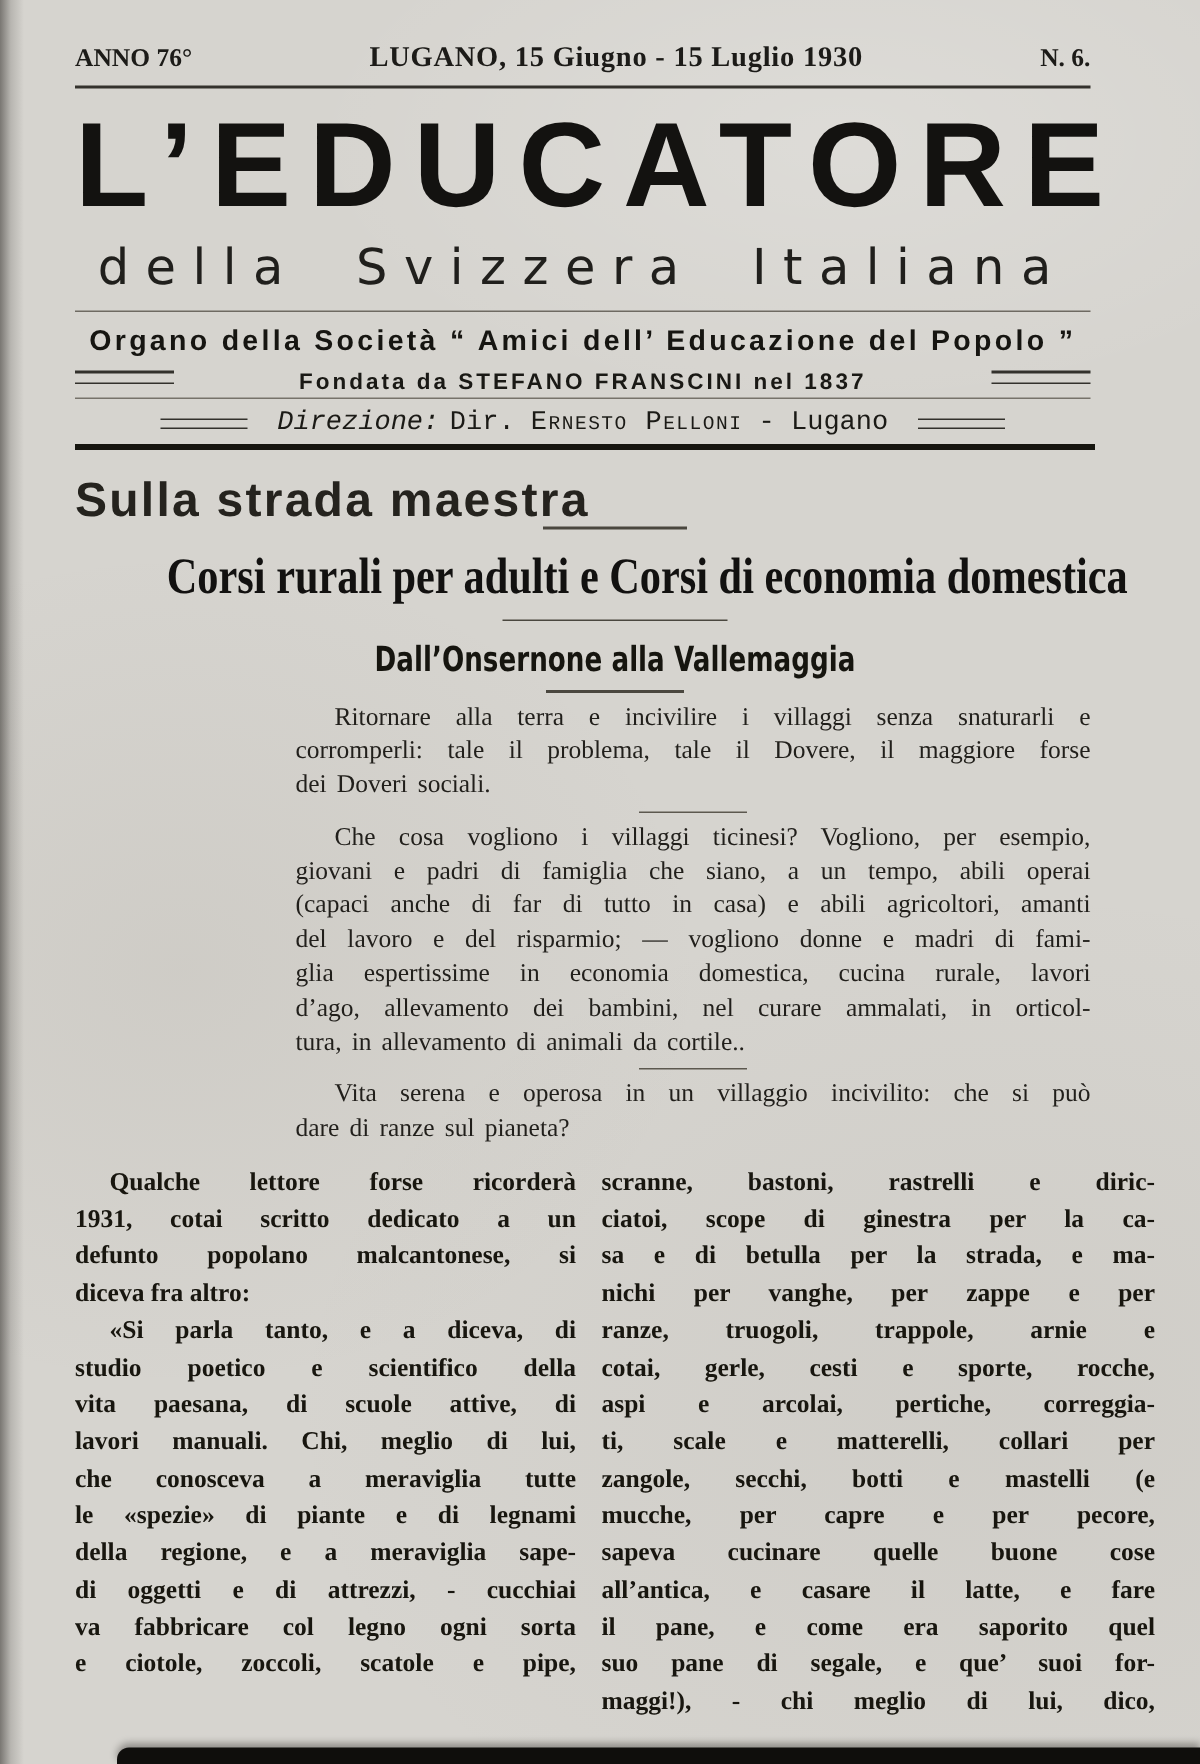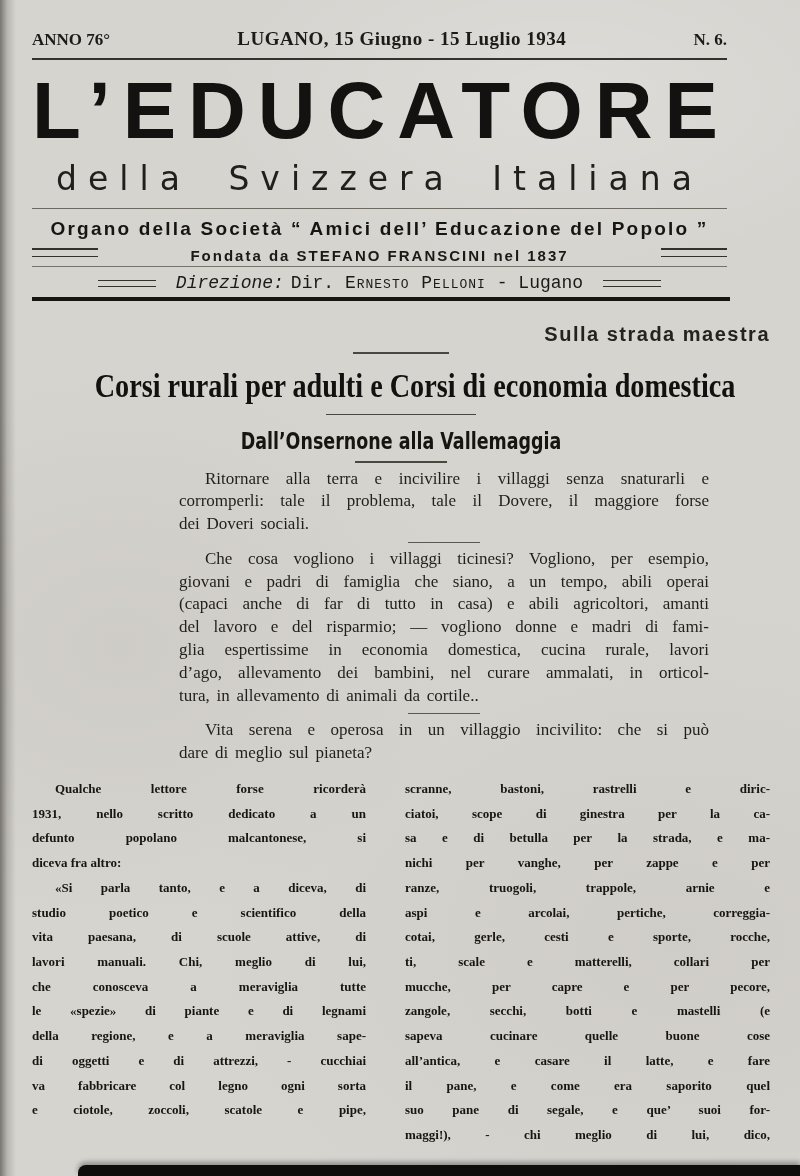--- a/index.html
+++ b/index.html
@@ -21,21 +21,21 @@
     background:linear-gradient(to right, rgba(45,42,38,0.55), rgba(45,42,38,0.18) 45%, rgba(45,42,38,0));
     z-index:3;
   }
   .scan-edge-bottom{
     position:absolute;left:78px;right:0;bottom:0;height:11px;
     background:#0f0e0c;
     border-top-left-radius:8px;
     box-shadow:0 -3px 5px rgba(20,18,15,0.35);
     z-index:3;
   }
-  .content{position:relative;padding:30px 30px 0 32px;z-index:1;}
+  .content{position:relative;padding:30px 30px 0 50px;z-index:1;}
 
   
   .topline{
     display:flex;justify-content:space-between;align-items:baseline;
     margin-right:43px;
     font-weight:bold;font-size:17px;line-height:18px;
     font-family:"Liberation Serif", serif;
   }
   .topline-date{font-size:19px;letter-spacing:0.5px;}
   .rule{background:#2e2c28;border:0;}
@@ -96,23 +96,23 @@
     font-family:Liberation Mono, monospace;
     font-size:18px;line-height:20px;color:#1b1a16;
     white-space:nowrap;
   }
   .direzione .lbl{font-style:italic;margin-right:7px;}
   .direzione .sc{font-variant:small-caps;letter-spacing:1px;}
 
   
   .kicker{
     margin:20px 0 0 0;
-    text-align:right;
+    text-align:left;
     font-family:"Liberation Sans", sans-serif;
-    font-weight:700;font-size:20px;line-height:26px;
+    font-weight:700;font-size:32px;line-height:26px;
     letter-spacing:1.5px;color:#25231e;
   }
   .mini-rule{width:96px;height:1.5px;background:#4a473f;margin:5px auto 0;}
   .mini-rule.wide{width:150px;margin-top:10px;}
   .mini-rule.sub{width:92px;margin-top:7px;}
   .headline{
     margin:14px 0 0 0;
     text-align:center;
     font-family:"Liberation Serif", serif;
     font-weight:bold;font-size:34px;line-height:36px;
@@ -141,43 +141,43 @@
   }
   .idiv{width:72px;height:1px;background:#5c584f;margin:6px auto 5px;}
 
   
   .jline{text-align:justify;text-align-last:justify;white-space:nowrap;}
   .jline.last{text-align-last:left;}
   .jline.indent{text-indent:26px;}
 
   
   .cols{
-    display:flex;gap:39px;
+    display:flex;gap:17px;
     margin-top:12px;
     font-family:"Liberation Serif", serif;
     font-weight:bold;
-    font-size:13px;line-height:24.7px;
+    font-size:17px;line-height:24.7px;
     color:#18160f;
   }
   .col.left{width:334px;flex:0 0 334px;}
   .col.right{flex:1;}
   .col .jline.indent{text-indent:23px;}
 </style>
 </head>
 <body>
 
 <div class="page">
   <div class="scan-edge-left"></div>
   <div class="scan-edge-bottom"></div>
 
   <div class="content">
 
     <div class="topline">
       <span>ANNO 76°</span>
-      <span class="topline-date">LUGANO, 15 Giugno - 15 Luglio 1934</span>
+      <span class="topline-date">LUGANO, 15 Giugno - 15 Luglio 1930</span>
       <span>N. 6.</span>
     </div>
     <div class="rule thin"></div>
 
     <h1 class="title">L’EDUCATORE</h1>
     <div class="subtitle">della Svizzera Italiana</div>
     <div class="rule hair"></div>
 
     <div class="organ">Organo della Società “ Amici dell’ Educazione del Popolo ”</div>
 
@@ -221,30 +221,30 @@
             <div class="jline">del lavoro e del risparmio; — vogliono donne e madri di fami-</div>
             <div class="jline">glia espertissime in economia domestica, cucina rurale, lavori</div>
             <div class="jline">d’ago, allevamento dei bambini, nel curare ammalati, in orticol-</div>
             <div class="jline last">tura, in allevamento di animali da cortile..</div>
           </div>
         </div>
       <div class="idiv"></div>
       <div class="ipara">
           <div class="para">
             <div class="jline indent">Vita serena e operosa in un villaggio incivilito: che si può</div>
-            <div class="jline last">dare di meglio sul pianeta?</div>
+            <div class="jline last">dare di ranze sul pianeta?</div>
           </div>
         </div>
     </div>
 
     <div class="cols">
       <div class="col left">
           <div class="para">
             <div class="jline indent">Qualche lettore forse ricorderà</div>
-            <div class="jline">1931, nello scritto dedicato a un</div>
+            <div class="jline">1931, cotai scritto dedicato a un</div>
             <div class="jline">defunto popolano malcantonese, si</div>
             <div class="jline last">diceva fra altro:</div>
           </div>
           <div class="para">
             <div class="jline indent">«Si parla tanto, e a diceva, di</div>
             <div class="jline">studio poetico e scientifico della</div>
             <div class="jline">vita paesana, di scuole attive, di</div>
             <div class="jline">lavori manuali. Chi, meglio di lui,</div>
             <div class="jline">che conosceva a meraviglia tutte</div>
             <div class="jline">le «spezie» di piante e di legnami</div>
@@ -254,25 +254,25 @@
             <div class="jline">e ciotole, zoccoli, scatole e pipe,</div>
           </div>
         </div>
       <div class="col right">
           <div class="para">
             <div class="jline">scranne, bastoni, rastrelli e diric-</div>
             <div class="jline">ciatoi, scope di ginestra per la ca-</div>
             <div class="jline">sa e di betulla per la strada, e ma-</div>
             <div class="jline">nichi per vanghe, per zappe e per</div>
             <div class="jline">ranze, truogoli, trappole, arnie e</div>
+            <div class="jline">cotai, gerle, cesti e sporte, rocche,</div>
             <div class="jline">aspi e arcolai, pertiche, correggia-</div>
-            <div class="jline">cotai, gerle, cesti e sporte, rocche,</div>
             <div class="jline">ti, scale e matterelli, collari per</div>
+            <div class="jline">zangole, secchi, botti e mastelli (e</div>
             <div class="jline">mucche, per capre e per pecore,</div>
-            <div class="jline">zangole, secchi, botti e mastelli (e</div>
             <div class="jline">sapeva cucinare quelle buone cose</div>
             <div class="jline">all’antica, e casare il latte, e fare</div>
             <div class="jline">il pane, e come era saporito quel</div>
             <div class="jline">suo pane di segale, e que’ suoi for-</div>
             <div class="jline">maggi!), - chi meglio di lui, dico,</div>
           </div>
         </div>
     </div>
 
   </div>

